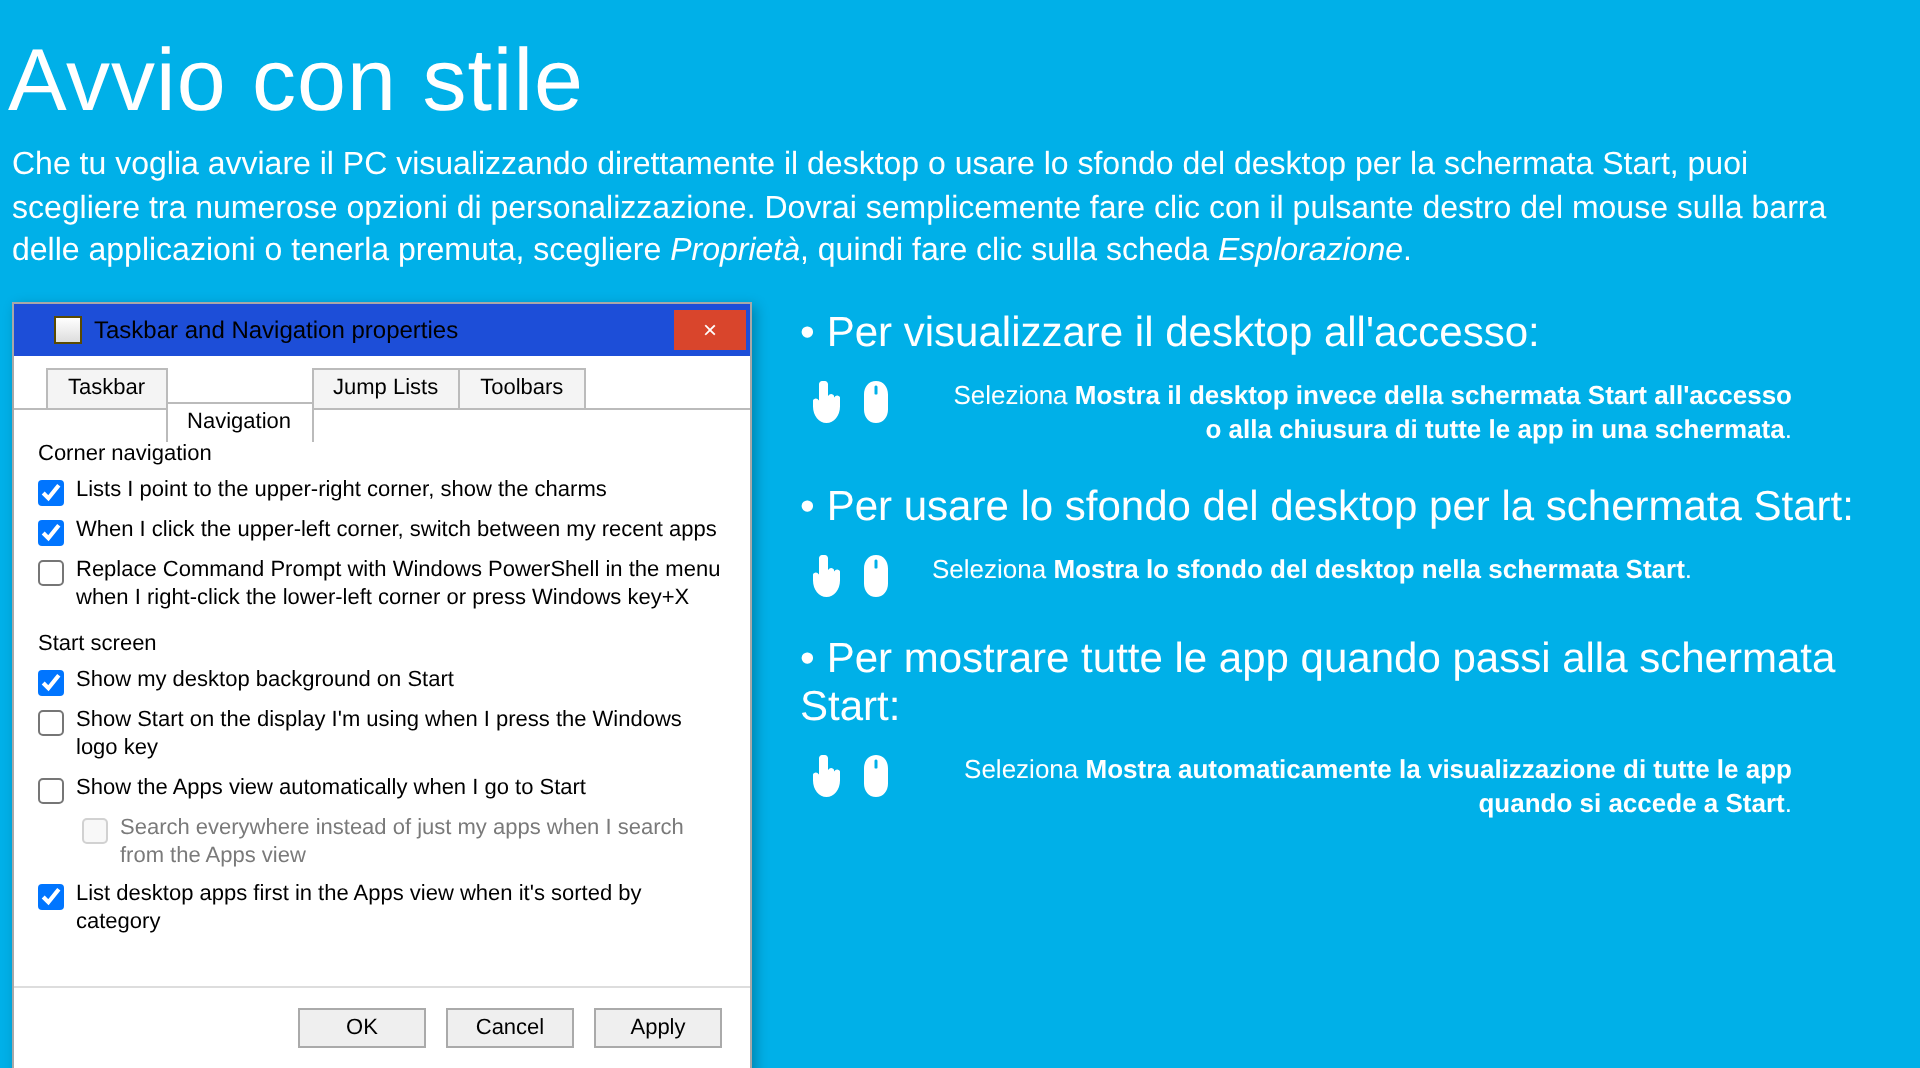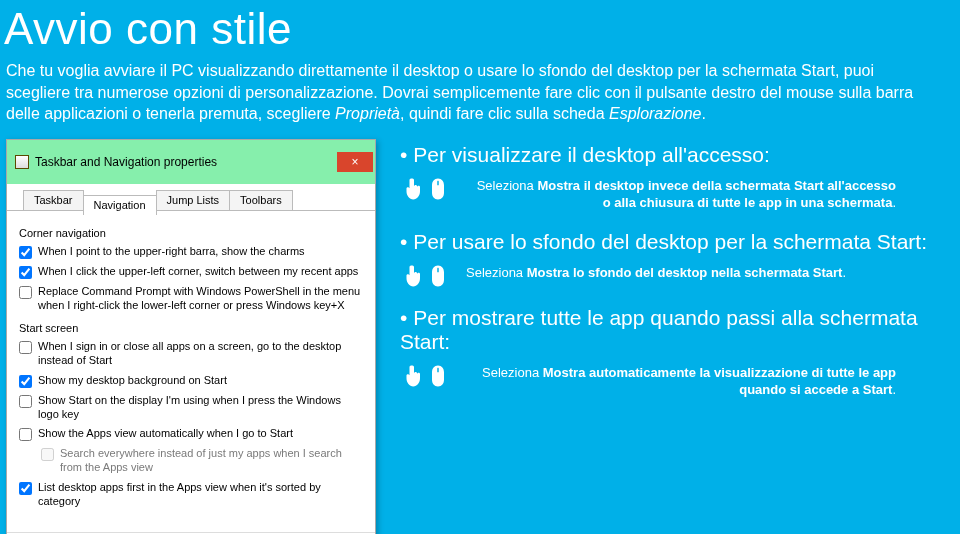--- a/index.html
+++ b/index.html
@@ -7,21 +7,21 @@
   body {
     background: #00b0e8;
     font-family: "Segoe UI", Arial, sans-serif;
     color: #fff;
     position: relative;
   }
   .title {
     font-size: 44px;
     font-weight: 300;
     color: #fff;
-    padding: 4px 0 6px 4px;
+    padding: 16px 0 6px 4px;
     letter-spacing: 0.5px;
   }
   .intro {
     font-size: 16px;
     line-height: 1.35;
     color: #fff;
     padding: 0 6px 14px 6px;
     max-width: 948px;
   }
   .intro .k { font-weight: 400; font-style: italic; }
@@ -33,25 +33,25 @@
   
   .dialog {
     width: 370px;
     background: #fff;
     color: #000;
     font-size: 11px;
     border: 1px solid #a8a8a8;
     box-shadow: 2px 2px 6px rgba(0,0,0,0.25);
   }
   .titlebar {
-    background: #86efac;
+    background: #1d4ed8;
     display: flex;
     align-items: center;
-    height: 44px;
-    padding-left: 8px;
+    height: 26px;
+    padding-left: 20px;
   }
   .titlebar .t-icon {
     width: 14px; height: 14px;
     border: 1px solid #5a4a00;
     margin-right: 6px;
     background: linear-gradient(#fff,#ddd);
   }
   .titlebar .t-text { flex: 1; font-size: 12px; color: #000; }
   .titlebar .close {
     width: 36px; height: 20px;
@@ -70,21 +70,21 @@
     border: 1px solid #bbb;
     border-bottom: none;
     background: #f4f4f4;
     margin-right: -1px;
     font-size: 11px;
     color: #000;
   }
   .tab.active {
     background: #fff;
     position: relative;
-    top: 5px;
+    top: 17px;
   }
   .dbody { padding: 10px 12px 12px 12px; color: #000; }
   .section-label { font-size: 11px; margin: 6px 0 6px 0; color: #000; }
   .opt {
     display: flex;
     align-items: flex-start;
     gap: 6px;
     margin: 6px 0;
     line-height: 1.25;
   }
@@ -169,36 +169,32 @@
     <div class="tabs">
       <div class="tab">Taskbar</div>
       <div class="tab active">Navigation</div>
       <div class="tab">Jump Lists</div>
       <div class="tab">Toolbars</div>
     </div>
     <div class="dbody">
       <div class="section-label">Corner navigation</div>
       <label class="opt">
           <input type="checkbox" checked="" style="">
-          <span class="lbl">When I point to the upper-right barra, show the charms</span>
+          <span class="lbl">Lists I point to the upper-right corner, show the charms</span>
         </label>
       <label class="opt">
           <input type="checkbox" checked="" style="">
           <span class="lbl">When I click the upper-left corner, switch between my recent apps</span>
         </label>
       <label class="opt">
           <input type="checkbox" style="">
           <span class="lbl">Replace Command Prompt with Windows PowerShell in the menu when I right-click the lower-left corner or press Windows key+X</span>
         </label>
 
       <div class="section-label" style="margin-top:10px">Start screen</div>
-      <label class="opt">
-          <input type="checkbox" style="">
-          <span class="lbl">When I sign in or close all apps on a screen, go to the desktop instead of Start</span>
-        </label>
       <label class="opt">
           <input type="checkbox" checked="" style="">
           <span class="lbl">Show my desktop background on Start</span>
         </label>
       <label class="opt">
           <input type="checkbox" style="">
           <span class="lbl">Show Start on the display I'm using when I press the Windows logo key</span>
         </label>
       <label class="opt">
           <input type="checkbox" style="">

